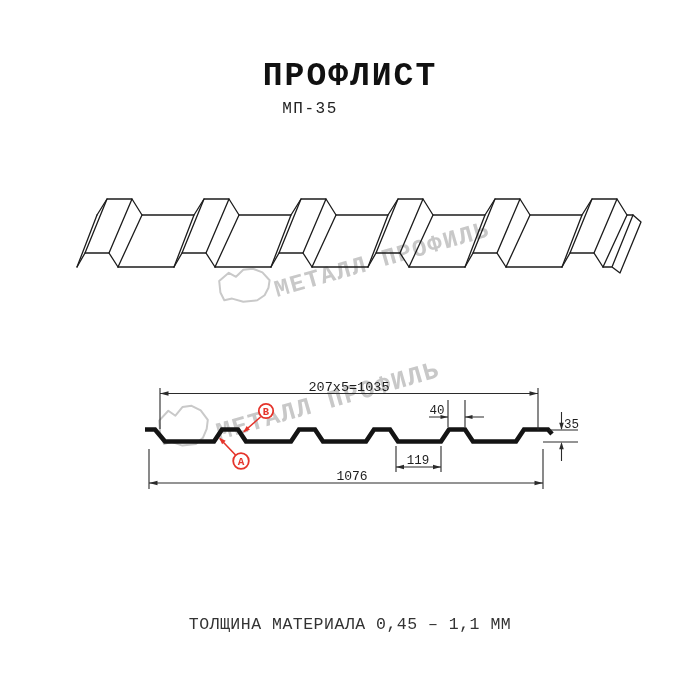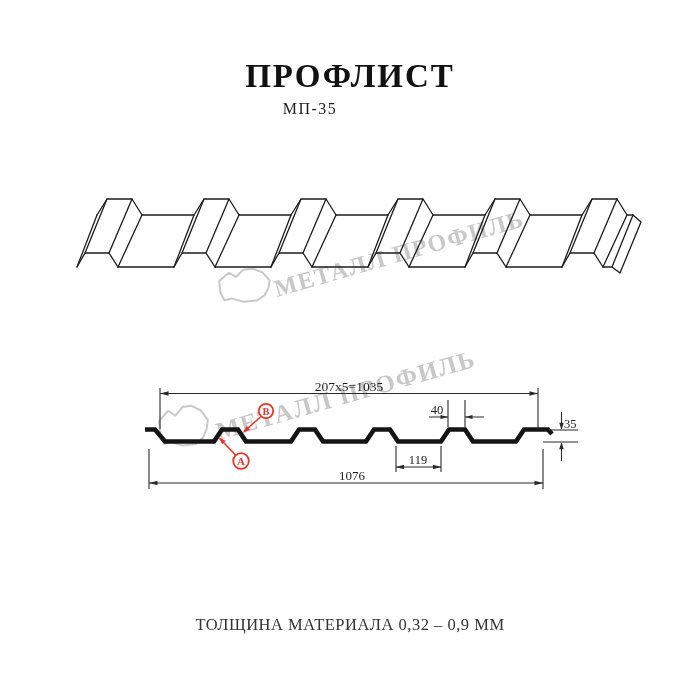--- a/index.html
+++ b/index.html
@@ -1,18 +1,18 @@
 <!DOCTYPE html>
 <html><head>
 <meta charset="utf-8">
 <style>
   html,body{margin:0;padding:0;background:#ffffff;}
   .page{
     position:relative;width:700px;height:700px;background:#ffffff;overflow:hidden;
-    font-family:Liberation Serif, serif;
+    font-family:Liberation Mono, monospace;
   }
   .title{
     position:absolute;left:0;top:58px;width:700px;text-align:center;
     font-size:33px;font-weight:bold;letter-spacing:2px;color:#111111;
   }
   .subtitle{
     position:absolute;left:0;top:100px;width:620px;text-align:center;
     font-size:16px;font-weight:normal;letter-spacing:1.5px;color:#222222;
   }
   .footer-note{
@@ -130,15 +130,15 @@
       <text class="callout-letter" x="266" y="415" text-anchor="middle" font-size="10.5">B</text>
     </g>
     <g>
       <line class="red-line" x1="235.5" y1="455" x2="220" y2="438.8"></line>
       <polygon class="red-fill" points="219,437.5 225.7,440.8 222.1,444.2"></polygon>
       <circle class="callout-circle" cx="241" cy="461" r="7.8"></circle>
       <text class="callout-letter" x="241" y="465.3" text-anchor="middle" font-size="11">A</text>
     </g>
   </svg>
 
-  <div class="footer-note">ТОЛЩИНА МАТЕРИАЛА 0,32 – 0,9 ММ</div>
+  <div class="footer-note">ТОЛЩИНА МАТЕРИАЛА 0,45 – 1,1 ММ</div>
 
 </div>
 
 </body></html>

